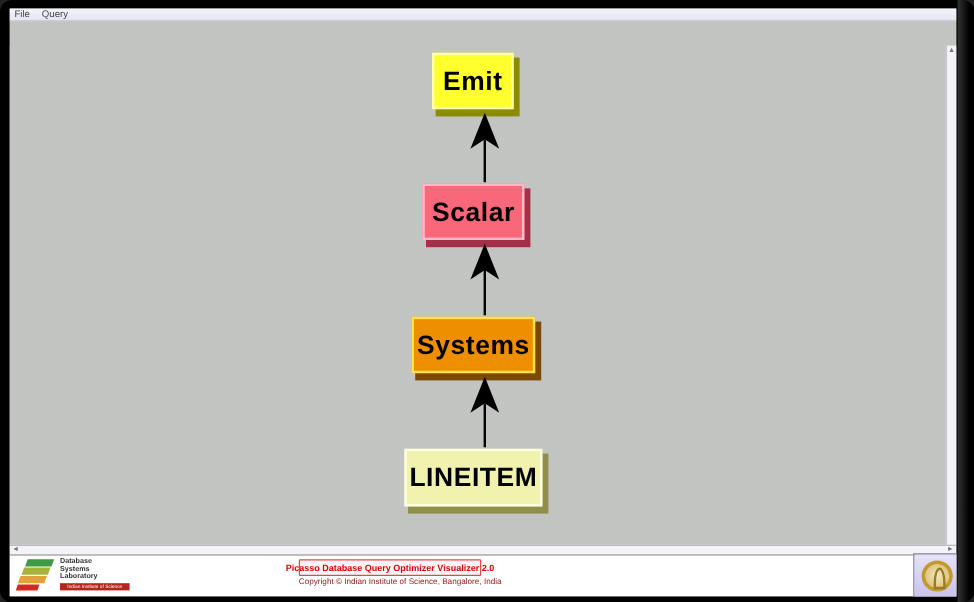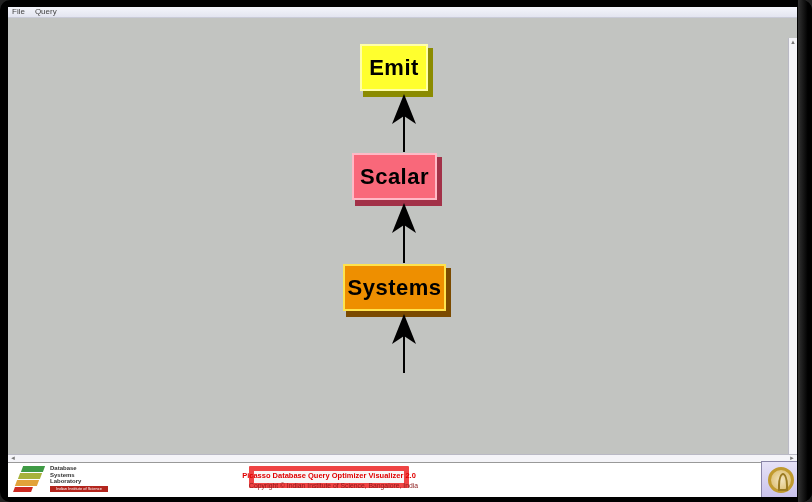--- a/index.html
+++ b/index.html
@@ -84,22 +84,22 @@
   .para.p-orange{left:2px;top:14px;background:#e2a23a;}
   .para.p-red   {left:0px;top:21px;background:#cc2a22;width:18px;height:5px;}
   .logo-text{position:absolute;left:36px;top:0;font-size:6px;font-weight:bold;color:#333;line-height:6.5px;}
   .logo-banner{
     position:absolute;left:36px;top:21px;width:58px;height:6px;background:#b3251d;
     color:#fff;font-size:4px;line-height:6px;text-align:center;overflow:hidden;
   }
   
   #app-title-box{
     position:absolute;left:241px;top:3px;width:150px;height:12px;
-    border:5px solid #ef4444;background:#f7f7f7;border-radius:1px;
-    display:flex;justify-content:center;
+    border:1px solid #ef4444;background:#f7f7f7;border-radius:1px;
+    display:flex;align-items:center;justify-content:center;
   }
   #app-title-box span{font-size:7.5px;font-weight:bold;color:#e00000;white-space:nowrap;}
   #copyright{
     position:absolute;left:241px;top:19px;width:150px;text-align:center;
     font-size:6.8px;color:#8b1a1a;white-space:nowrap;
   }
   
   #iisc-btn{
     position:absolute;right:-4px;top:-2px;width:40px;height:38px;
     background:linear-gradient(#e6e2f6,#c9c2ec);border:1px solid #8a86a8;
@@ -130,20 +130,23 @@
     <div id="canvas" style="background: rgb(194, 196, 193);"></div>
 
     <div id="node-0" class="plan-node" style="background: rgb(255, 255, 46); border-color: rgb(255, 255, 168); box-shadow: rgb(139, 139, 0) 4px 5px 0px 1px;">
       <span>Emit</span>
     </div>
     <div id="node-1" class="plan-node" style="background: rgb(249, 104, 122); border-color: rgb(255, 185, 198); box-shadow: rgb(162, 49, 72) 4px 5px 0px 1px;">
       <span>Scalar</span>
     </div>
     <div id="node-2" class="plan-node" style="background: rgb(238, 143, 0); border-color: rgb(255, 227, 77); box-shadow: rgb(123, 74, 0) 4px 5px 0px 1px;">
       <span>Systems</span>
+    </div>
+    <div id="node-3" class="plan-node" style="background: rgb(242, 242, 175); border-color: rgb(253, 253, 226); box-shadow: rgb(143, 143, 75) 4px 5px 0px 1px;">
+      <span>LINEITEM</span>
     </div>
 
     <svg id="edge-0" class="edge" width="44" height="58">
       <line x1="22" y1="58" x2="22" y2="22" stroke="#000" stroke-width="2"></line>
       <polygon points="22,0 34,30 22,22 10,30" fill="#000"></polygon>
     </svg>
     <svg id="edge-1" class="edge" width="44" height="60">
       <line x1="22" y1="60" x2="22" y2="22" stroke="#000" stroke-width="2"></line>
       <polygon points="22,0 34,30 22,22 10,30" fill="#000"></polygon>
     </svg>

